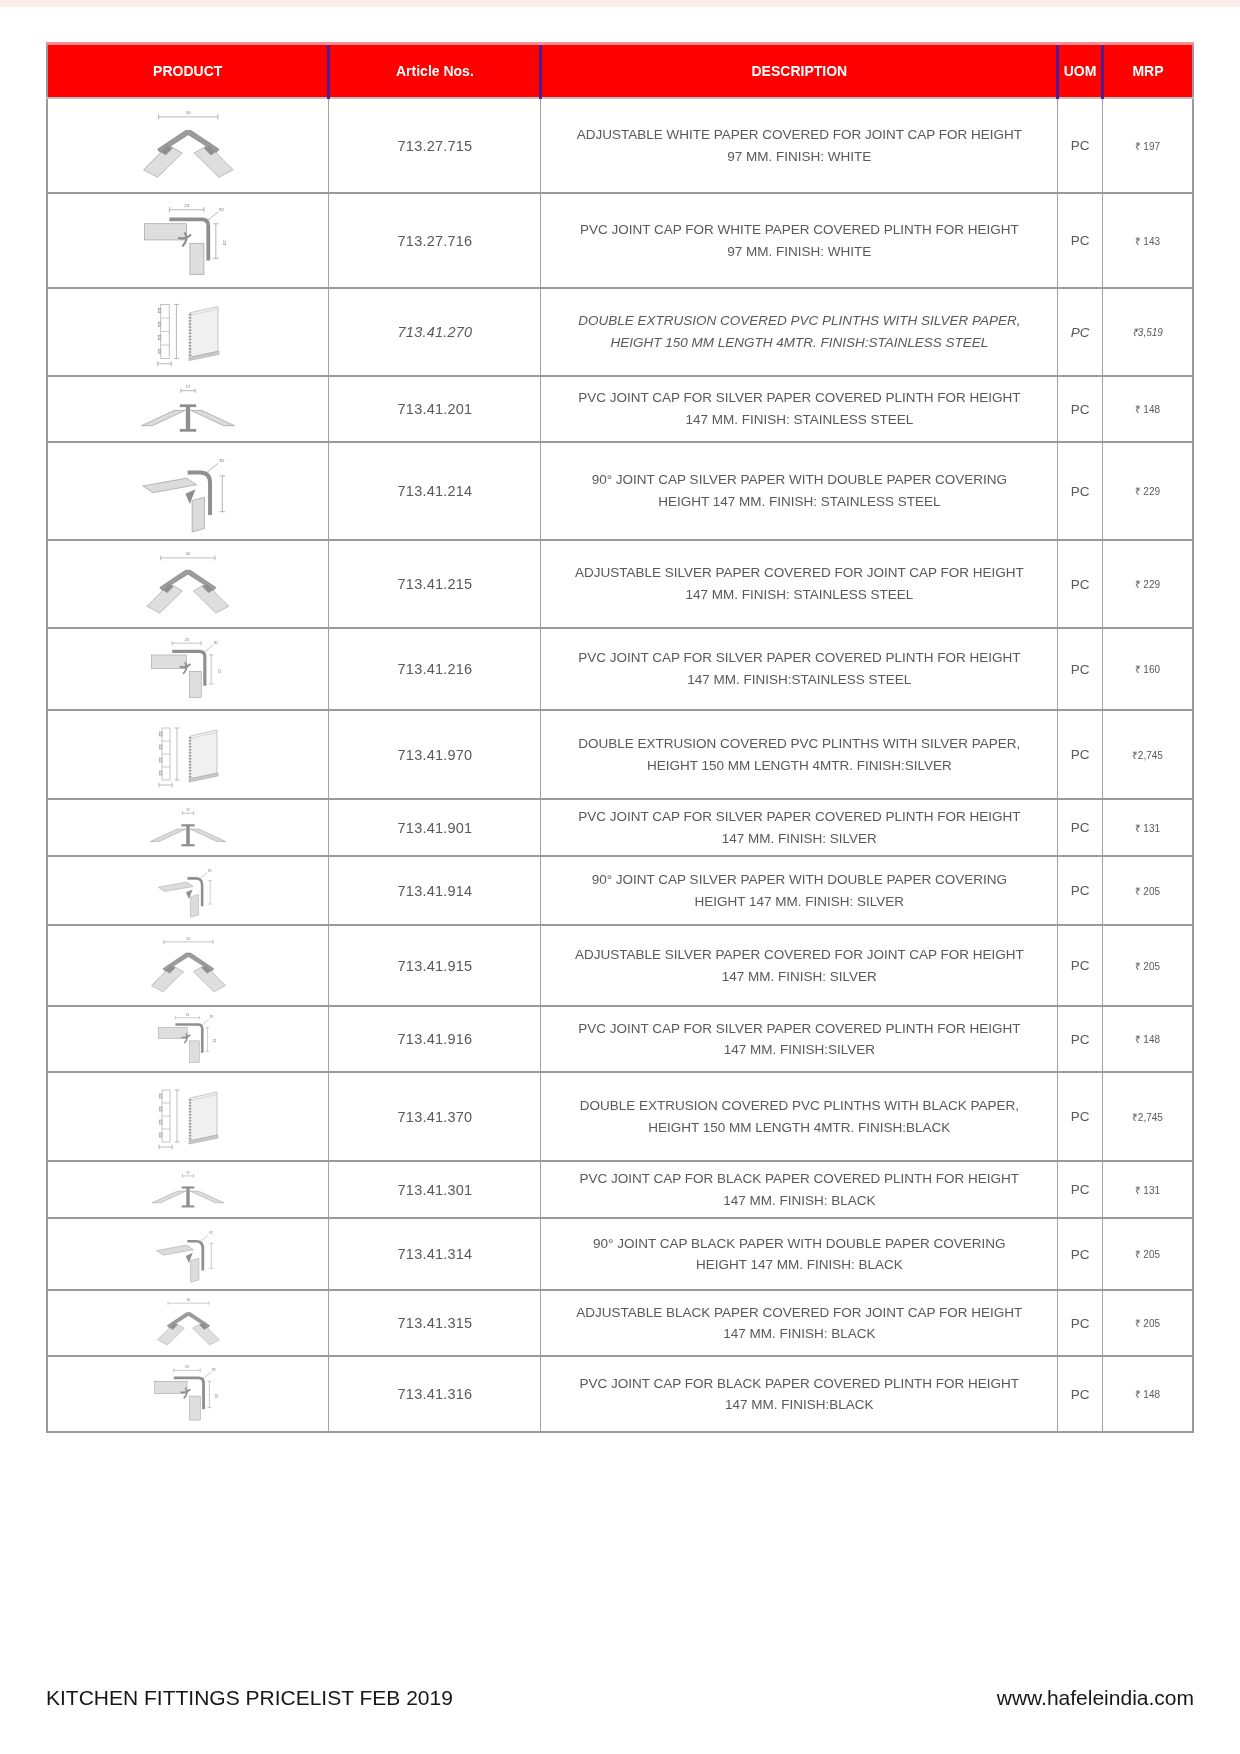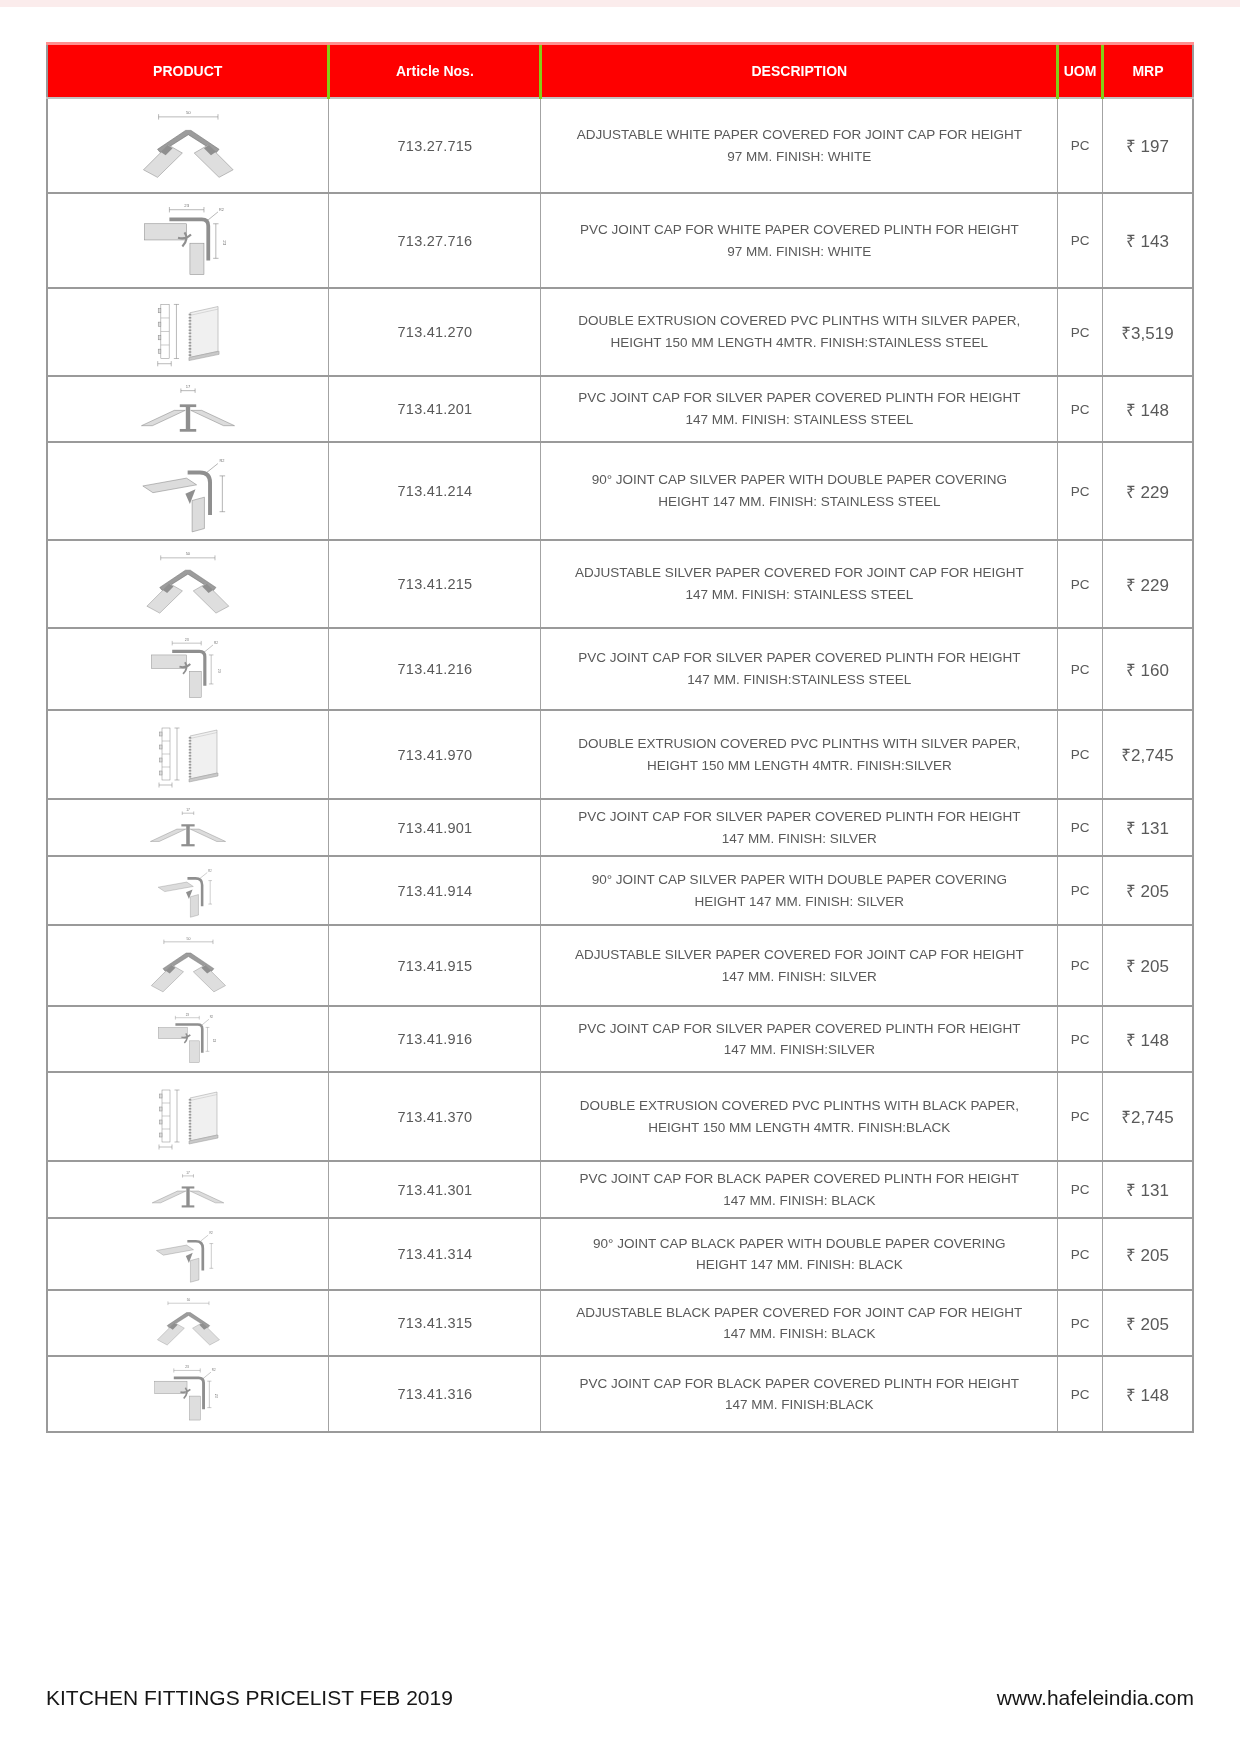--- a/index.html
+++ b/index.html
@@ -22,33 +22,33 @@
     border-collapse:collapse;table-layout:fixed;
     border:2px solid var(--grid-dark);
   }
   thead th{
     background:var(--header-bg);color:var(--header-text);
     font-size:14px;font-weight:bold;height:50px;
     text-align:center;vertical-align:middle;
     border-top:3px solid #ff8f8f;
     border-bottom:2px solid #c2c2c2;
   }
-  thead th + th{border-left:3px solid #84cc16;}
+  thead th + th{border-left:3px solid #4c1d95;}
   tbody td{
     border:1px solid var(--grid);
     border-bottom:2px solid var(--grid-dark);
     color:var(--body-text);
     text-align:center;vertical-align:middle;
     background:#ffffff;
   }
   td.c-product{padding:4px 0;}
   td.c-article{font-size:14.5px;letter-spacing:.2px;}
   td.c-desc{font-size:13.5px;line-height:1.6;padding:6px 30px;}
   td.c-uom{font-size:13.5px;}
-  td.c-mrp{font-size:17px;}
+  td.c-mrp{font-size:10px;}
   .diagram{display:flex;align-items:center;justify-content:center;height:100%;}
   .diagram svg{display:block;width:auto;}
   svg text{font-family:"Liberation Sans", sans-serif;fill:#6f6f6f;}
   .footer{
     position:absolute;left:46px;width:1148px;top:1686px;
     display:flex;justify-content:space-between;align-items:baseline;
     color:#161616;font-size:21px;
   }
   .footer a{color:#161616;text-decoration:none;}
 </style>
@@ -120,21 +120,21 @@
     <rect x="98" y="80" width="26" height="58" fill="#dedede" stroke="#8a8a8a"></rect>
     <path d="M88,60 Q97,72 84,86 M76,70 Q90,74 100,64" stroke="#8f8f8f" stroke-width="4" fill="none"></path>
   </svg>
             </span>
     </td>
     <td class="c-article">713.27.716</td>
     <td class="c-desc">PVC JOINT CAP FOR WHITE PAPER COVERED PLINTH FOR HEIGHT 97 MM. FINISH: WHITE</td>
     <td class="c-uom">PC</td>
     <td class="c-mrp">₹ 143</td>
   </tr>
-        <tr style="height: 80px;">
+        <tr style="height: 80px; font-style: italic;">
     <td class="c-product">
       <span class="diagram">
               <svg viewBox="0 0 190 150" style="height: 78px;">
     <rect x="42" y="22" width="16" height="104" fill="#ffffff" stroke="#8a8a8a"></rect>
     <g stroke="#9a9a9a" stroke-width="1">
       <line x1="42" y1="48" x2="58" y2="48"></line>
                   <line x1="42" y1="74" x2="58" y2="74"></line>
                   <line x1="42" y1="100" x2="58" y2="100"></line>
     </g>
     <g fill="#dedede" stroke="#8a8a8a" stroke-width="1">

